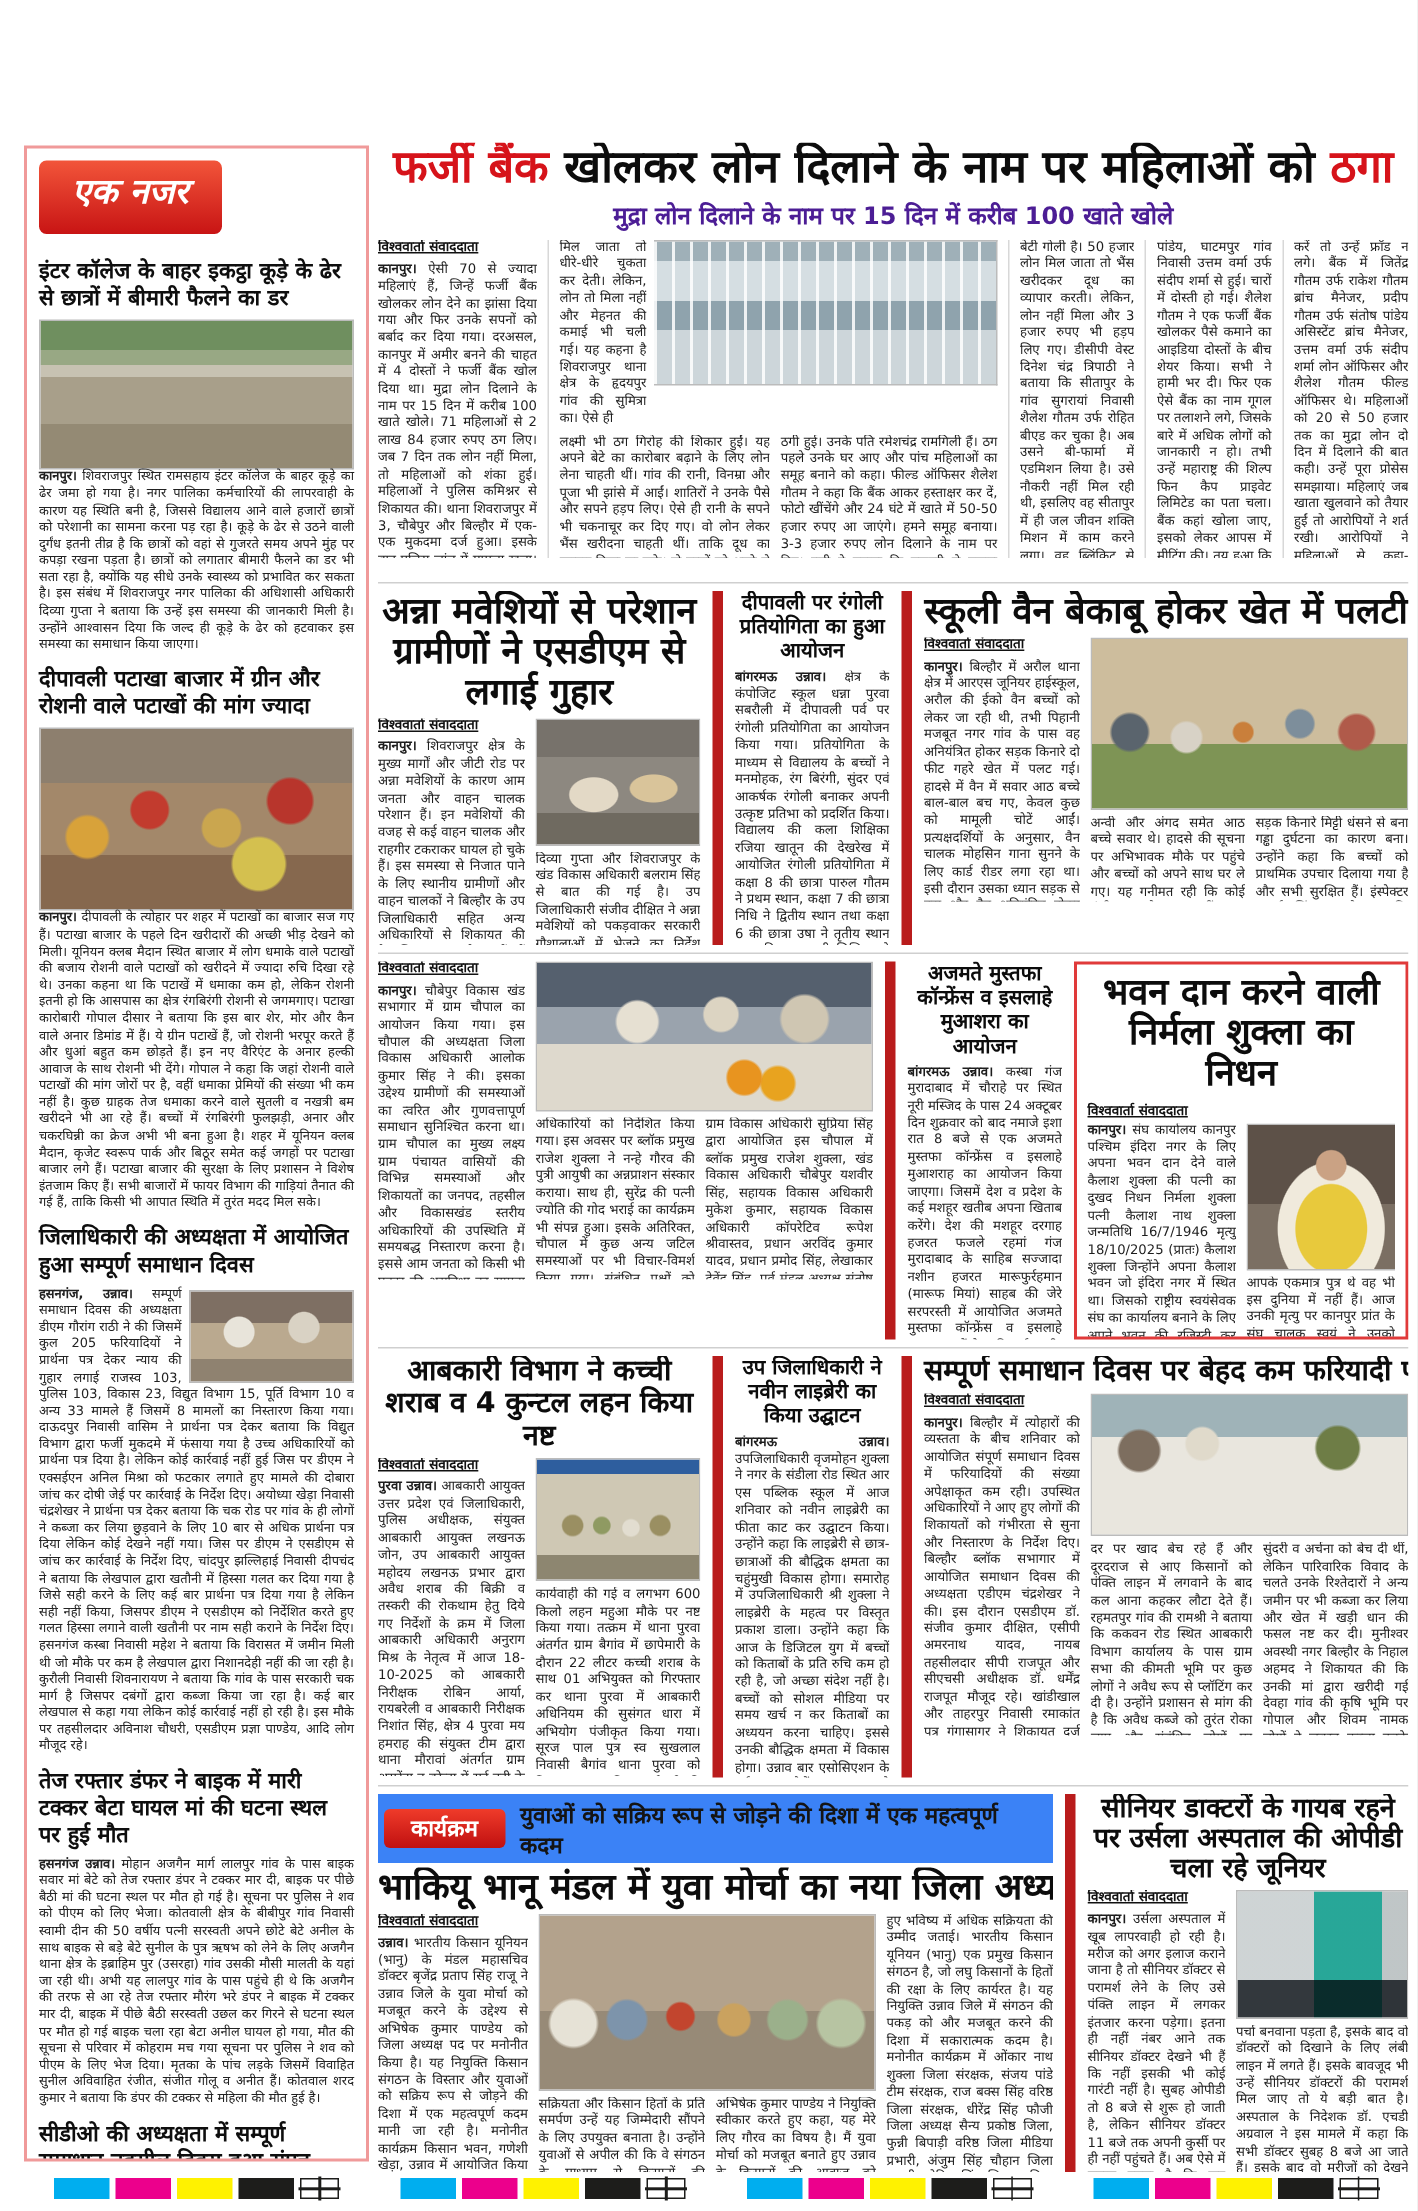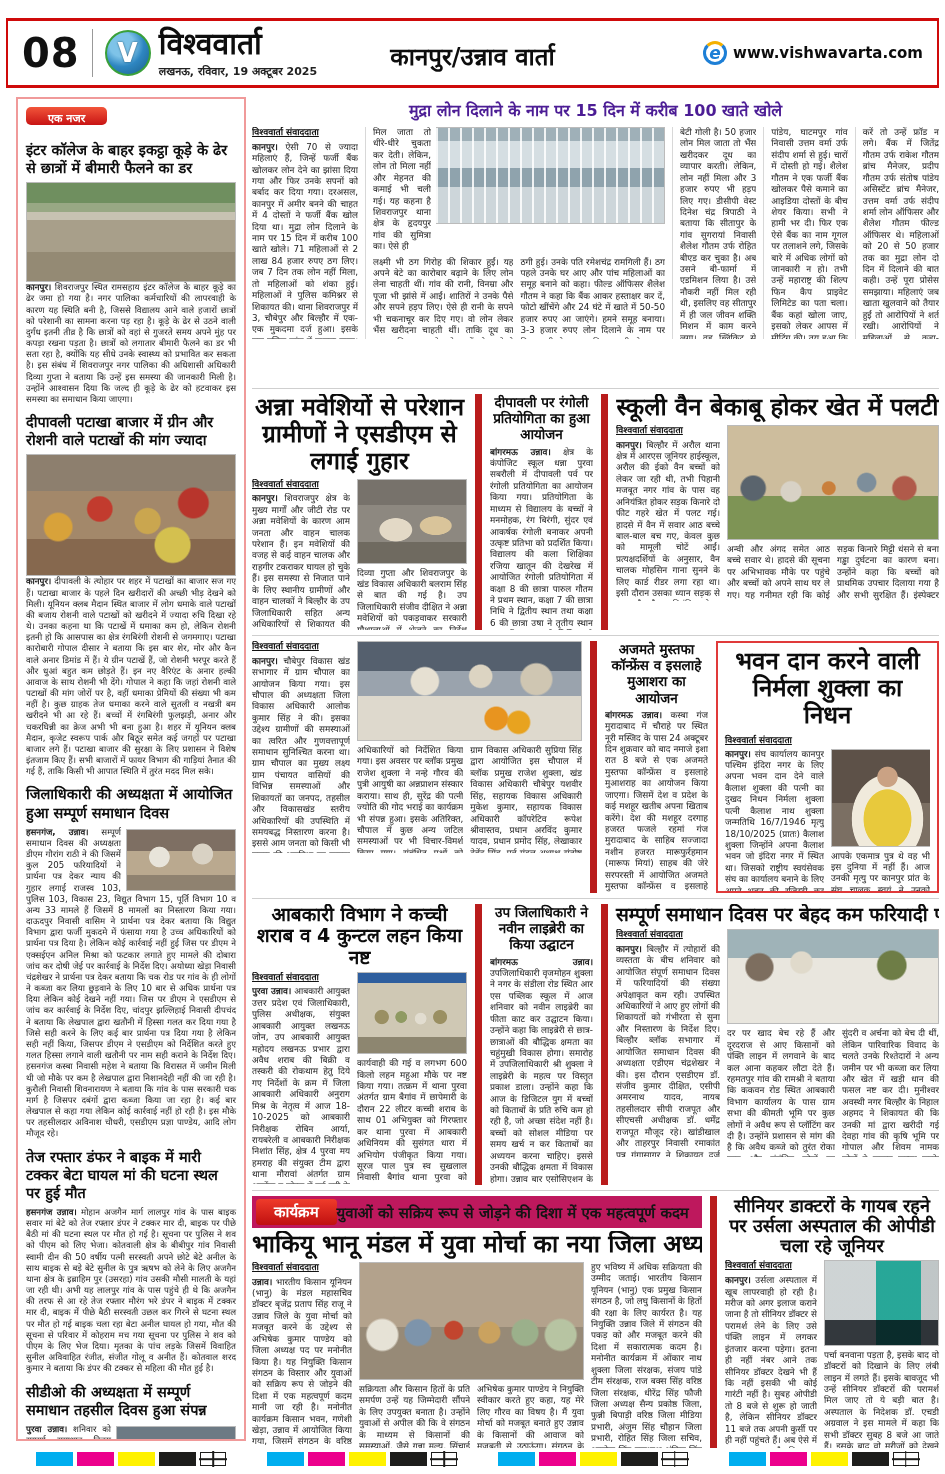--- a/index.html
+++ b/index.html
@@ -25,21 +25,21 @@
   .secttl { position:absolute; left:0; right:0; top:18px; text-align:center; font-size:24px; font-weight:bold; color:#0d0d0d; pointer-events:none; }
   .webwrap { margin-left:auto; display:flex; align-items:center; gap:6px; }
   .eicon { width:24px; height:24px; border-radius:50%; background:#fff; border:3px solid #1d7fd6; border-top-color:#f4b000;
            color:#1d7fd6; font-weight:bold; font-style:italic; font-size:17px; line-height:18px; text-align:center; }
   .weburl { font-size:15px; font-weight:bold; color:#0d0d0d; text-decoration:none; }
 
   
   .sb { position:absolute; left:16px; top:97px; width:230px; height:1344px;
         border:2px solid #f09a9a; padding:6px 8px; overflow:hidden; background:#fff; }
   .eknajar { display:inline-block; background:linear-gradient(180deg,#f2553a,#c81414);
-             color:#fff; font-weight:bold; font-size:11px; padding:3px 22px 0; border-radius:5px; margin:2px 0 8px; }
+             color:#fff; font-weight:bold; font-size:23px; padding:3px 22px 14px; border-radius:5px; margin:2px 0 8px;font-style:italic; }
   .sb h3 { font-size:14.5px; line-height:1.25; color:#0e0e0e; margin:8px 0 5px; }
   .sb .body { font-size:8.6px; line-height:1.3; text-align:justify; color:#222; }
   .sb .dl { font-weight:bold; }
   .ph { width:100%; border:1px solid #bbb; }
   .ph-float { float:right; margin:2px 0 3px 5px; border:1px solid #bbb; }
 
   
   .p-garbage { height:100px; background:
       linear-gradient(180deg,#6f8f5f 0 20%,#98a884 20% 30%,#c7c2b2 30% 38%,#a89f8a 38% 70%,#948a74 70% 100%); }
   .p-market { height:122px; background:
@@ -160,21 +160,21 @@
   .b4 .a-samadhan { flex:1; }
   .b4 h3 { font-size:19px; }
   .a-abkari .row { height:212px; }
   .a-abkari .c1 { flex:0 0 98px; }
   .a-samadhan h3 { white-space:nowrap; }
   .a-samadhan .row { height:228px; }
   .a-samadhan .c1 { flex:0 0 104px; }
 
   .b5 { height:262px; }
   .b5 .left { flex:0 0 450px; display:flex; flex-direction:column; overflow:hidden; }
-  .strip { display:flex; align-items:center; background:#be185d; padding:3px 4px; margin-bottom:3px; }
+  .strip { display:flex; align-items:center; gap:10px; background:#3b82f6; padding:3px 4px; margin-bottom:3px; }
   .badge { background:linear-gradient(180deg,#ef3b2a,#c01010); color:#fff; font-weight:bold; font-size:15px;
            padding:2px 18px 4px; border-radius:4px; flex:0 0 auto; }
   .striph { font-size:15px; font-weight:bold; color:#141414; }
   .a-bhakiyu h3 { font-size:24px; white-space:nowrap; }
   .a-bhakiyu .row { height:190px; }
   .a-bhakiyu .c1 { flex:0 0 100px; }
   .a-bhakiyu .mid5 { flex:0 0 225px; display:flex; flex-direction:column; gap:4px; overflow:hidden; }
   .a-bhakiyu .cr { flex:1; }
   .b5 .a-ursala { flex:1; }
   .a-ursala h3 { font-size:18px; }
@@ -190,36 +190,20 @@
   .sw.c { background:#00aeef; } .sw.m { background:#ec008c; } .sw.y { background:#fff200; } .sw.k { background:#1d1d1b; }
   .regmark { width:26px; height:14px; border:1.6px solid #1d1d1b; position:relative; background:#fff; }
   .regmark::before { content:""; position:absolute; left:50%; top:-2px; bottom:-2px; width:1.6px; background:#1d1d1b; transform:translateX(-50%); }
   .regmark::after { content:""; position:absolute; top:50%; left:-2px; right:-2px; height:1.6px; background:#1d1d1b; transform:translateY(-50%); }
 </style>
 </head>
 <body>
 
 <div class="page">
 
-  <header class="hdr">
-    <div class="pageno">08</div>
-    <div class="hline"></div>
-    <div class="logo">
-      <span class="v">V</span>
-    </div>
-    <div class="mastblock">
-      <div class="mast">विश्ववार्ता</div>
-      <div class="edition">लखनऊ,   रविवार, 19 अक्टूबर 2025</div>
-    </div>
-    <div class="secttl">कानपुर/उन्नाव वार्ता</div>
-    <div class="webwrap">
-      <span class="eicon">e</span>
-      <a class="weburl" href="#">www.vishwavarta.com</a>
-    </div>
-  </header>
 
   <aside class="sb">
     <div class="eknajar">एक नजर</div>
 
     <article>
       <h3>इंटर कॉलेज के बाहर इकट्ठा कूड़े के ढेर से छात्रों में बीमारी फैलने का डर</h3>
       <div class="ph p-garbage"></div>
       <p class="body"><span class="dl">कानपुर।</span> <span>शिवराजपुर स्थित रामसहाय इंटर कॉलेज के बाहर कूड़े का ढेर जमा हो गया है। नगर पालिका कर्मचारियों की लापरवाही के कारण यह स्थिति बनी है, जिससे विद्यालय आने वाले हजारों छात्रों को परेशानी का सामना करना पड़ रहा है। कूड़े के ढेर से उठने वाली दुर्गंध इतनी तीव्र है कि छात्रों को वहां से गुजरते समय अपने मुंह पर कपड़ा रखना पड़ता है। छात्रों को लगातार बीमारी फैलने का डर भी सता रहा है, क्योंकि यह सीधे उनके स्वास्थ्य को प्रभावित कर सकता है। इस संबंध में शिवराजपुर नगर पालिका की अधिशासी अधिकारी दिव्या गुप्ता ने बताया कि उन्हें इस समस्या की जानकारी मिली है। उन्होंने आश्वासन दिया कि जल्द ही कूड़े के ढेर को हटवाकर इस समस्या का समाधान किया जाएगा।</span></p>
     </article>
 
@@ -241,20 +225,21 @@
 
     <article>
       <h3>सीडीओ की अध्यक्षता में सम्पूर्ण समाधान तहसील दिवस हुआ संपन्न</h3>
       <p class="body"><span class="ph-float p-meet2" style="display:block;"></span><span class="dl">पुरवा उन्नाव।</span> <span>शनिवार को सम्पूर्ण समाधान दिवस सीडीओ की अध्यक्षता में सम्पन्न हुआ जिसमें मिशन शक्ति के अंतर्गत पिंक समाधान दिवस का आयोजन किया गया। इस दौरान एसडीएम व सीओ समेत उच्चाधिकारी मौजूद रहे। शनिवार को सर्वप्रथम मुख्य विकास अधिकारी कृति राज द्वारा स्थानीय तहसील परिसर में महिला हेल्प डेस्क का उद्घाटन फीता काटकर किया। तहसील दिवस की सभी व्यवस्थाएं महिला लेखपालों और महिला पुलिसकर्मियों द्वारा की गईं। तत्पश्चात फरियादियों की समस्याओं को सुना गया। राजस्व 23, विकास 3, पुलिस विभाग 6 व अन्य विभागों की जुड़ी 6 समस्याओं समेत कुल 38 फरियादियों ने अपने प्रार्थनापत्र दिए। मौके पर 5 प्रकरणों का निराकरण भी कराया गया। अंत में सीडीओ द्वारा विधानसभा पुरवा में अच्छा काम करने वाली 3 महिला बीएलओ, 3 महिला लेखपाल, 3 महिला कांस्टेबल को प्रशस्ति पत्र देकर सम्मानित किया गया। साथ ही कुम्हारी कला की महिला पट्टीदार को पट्टा प्रमाण पत्र, देश के लिए वीरगति को प्राप्त सैनिकों की पत्नियों को भी सीडीओ द्वारा सम्मानित किया गया। माह सितंबर की राजस्व मैगजीन का भी विमोचन किया गया। इस दौरान एसडीएम प्रनेश श्रीवास्तव, सीओ तेज बहादुर सिंह, तहसीलदार मनीष त्रिवेदी, नायब तहसीलदार नीरज चतुर्वेदी, खण्ड विकास अधिकारी डॉक्टर संतोष श्रीवास्तव समेत सभी अधिकारी व कर्मचारी उपस्थित रहे।</span></p>
     </article>
   </aside>
 
   <main class="main">
 
     <section class="lead">
+      <h1><span class="red">फर्जी बैंक</span><span> खोलकर लोन दिलाने के नाम पर महिलाओं को </span><span class="red">ठगा</span></h1>
       <div class="sub">मुद्रा लोन दिलाने के नाम पर 15 दिन में करीब 100 खाते खोले</div>
       <div class="row leadrow">
         <div class="tcol c1">
           <div class="byline">विश्ववार्ता संवाददाता</div>
           <span class="dl">कानपुर।</span> <span>ऐसी 70 से ज्यादा महिलाएं हैं, जिन्हें फर्जी बैंक खोलकर लोन देने का झांसा दिया गया और फिर उनके सपनों को बर्बाद कर दिया गया। दरअसल, कानपुर में अमीर बनने की चाहत में 4 दोस्तों ने फर्जी बैंक खोल दिया था। मुद्रा लोन दिलाने के नाम पर 15 दिन में करीब 100 खाते खोले। 71 महिलाओं से 2 लाख 84 हजार रुपए ठग लिए। जब 7 दिन तक लोन नहीं मिला, तो महिलाओं को शंका हुई। महिलाओं ने पुलिस कमिश्नर से शिकायत की। थाना शिवराजपुर में 3, चौबेपुर और बिल्हौर में एक-एक मुकदमा दर्ज हुआ। इसके बाद पुलिस जांच में मामला खुला। पुलिस ने चारों आरोपियों को अरेस्ट कर लिया। मैं अपनी बेटी मुस्कान की बीएड कराकर टीचर बनाना चाहती थी। सोचा था कि 50 हजार का लोन मिल जाएगा। पति मजदूरी करते हैं। अगर लोन</span>
         </div>
         <div class="mid">
           <div class="top nb">
             <div class="tcol narrow">मिल जाता तो धीरे-धीरे चुकता कर देती। लेकिन, लोन तो मिला नहीं और मेहनत की कमाई भी चली गई। यह कहना है शिवराजपुर थाना क्षेत्र के हृदयपुर गांव की सुमित्रा का। ऐसे ही</div>
             <div class="ph p-building"></div>

